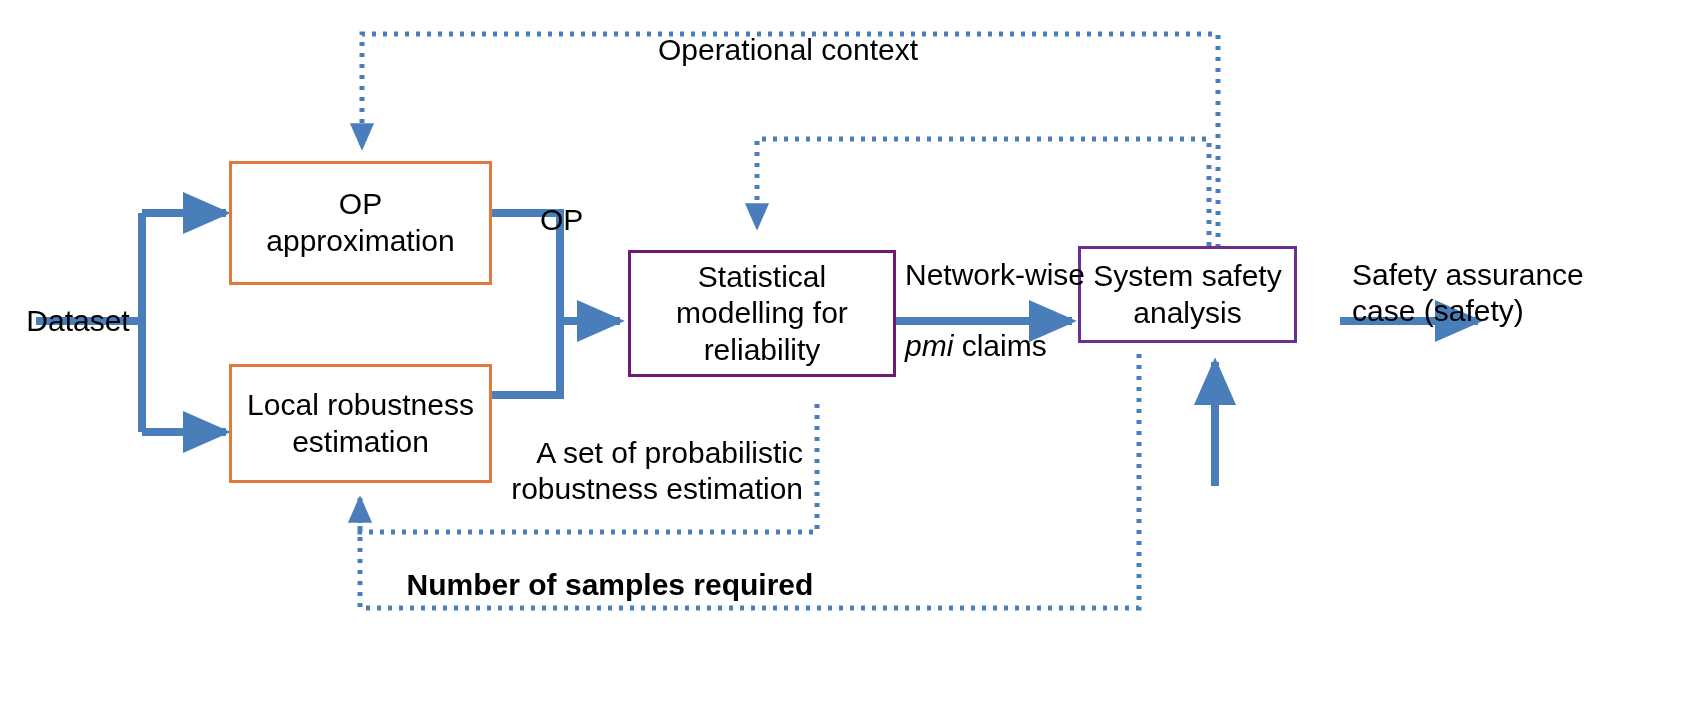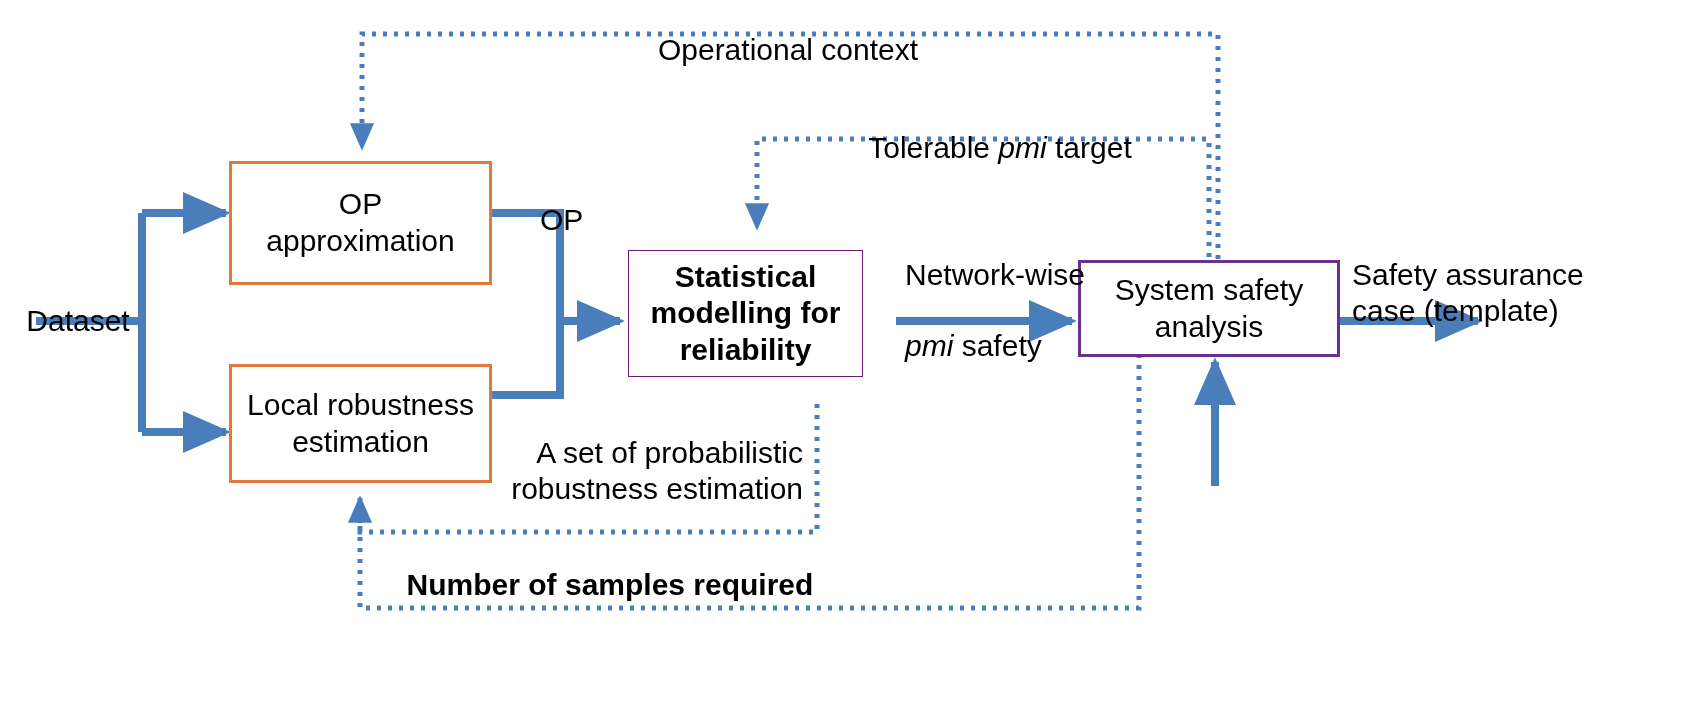--- a/index.html
+++ b/index.html
@@ -131,61 +131,58 @@
   <div class="proc-box" style="left:229px; top:161px; width:263px; height:124px; border:3px solid #E0793B;">
     <span class="box-label">OP
 approximation</span>
   </div>
 
   <div class="proc-box" style="left:229px; top:348px; width:263px; height:119px; border:3px solid #E0793B;margin-top:16px;">
     <span class="box-label">Local robustness
 estimation</span>
   </div>
 
-  <div class="proc-box" style="left:628px; top:250px; width:235px; height:127px; border:1px solid #701a75;font-weight:bold;">
+  <div class="proc-box" style="left:628px; top:250px; width:268px; height:127px; border:3px solid #701a75;">
     <span class="box-label">Statistical
 modelling for
 reliability</span>
   </div>
 
-  <div class="proc-box" style="left:1078px; top:260px; width:262px; height:97px; border:3px solid #69308F;">
+  <div class="proc-box" style="left:1078px; top:246px; width:219px; height:97px; border:3px solid #69308F;">
     <span class="box-label">System safety
 analysis</span>
   </div>
 
   <div class="edge-label" style="left:8px; top:268px; width:140px;text-align:center;">
     <span>Dataset</span>
   </div>
 
   <div class="edge-label" style="left:540px; top:167px; width:80px;">
     <span>OP</span>
   </div>
 
   <div class="edge-label" style="left:503px; top:400px; width:300px;text-align:right;">
     <span>A set of probabilistic
 robustness estimation</span>
   </div>
 
   <div class="edge-label" style="left:905px; top:222px; width:190px;">
     <span>Network-wise</span><br>
-    <em>pmi</em><span> safety</span>
+    <em>pmi</em><span> claims</span>
   </div>
 
   <div class="edge-label" style="left:1352px; top:222px; width:330px;">
     <span>Safety assurance
-case (template)</span>
+case (safety)</span>
   </div>
 
 
   <div class="edge-label center" style="left:588px; top:-3px; width:400px;">
     <span>Operational context</span>
   </div>
 
-  <div class="edge-label center" style="left:790px; top:95px; width:420px;">
-    <span>Tolerable </span><em>pmi</em><span> target</span>
-  </div>
 
   <div class="edge-label center" style="left:390px; top:532px; width:440px;font-weight:bold;">
     <span>Number of samples required</span>
   </div>
 
 
 </div>
 
 </body></html>

